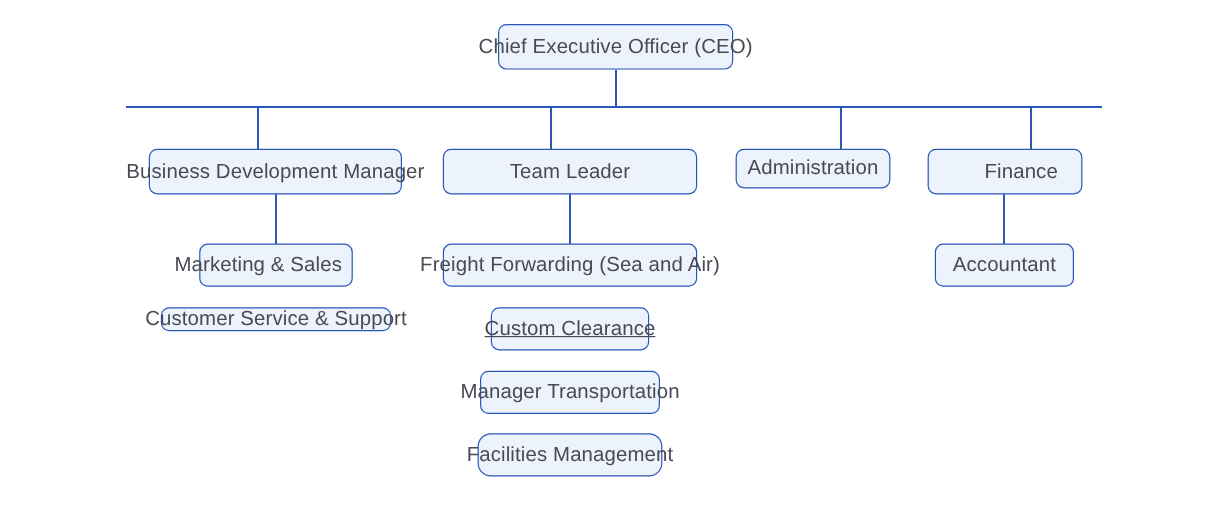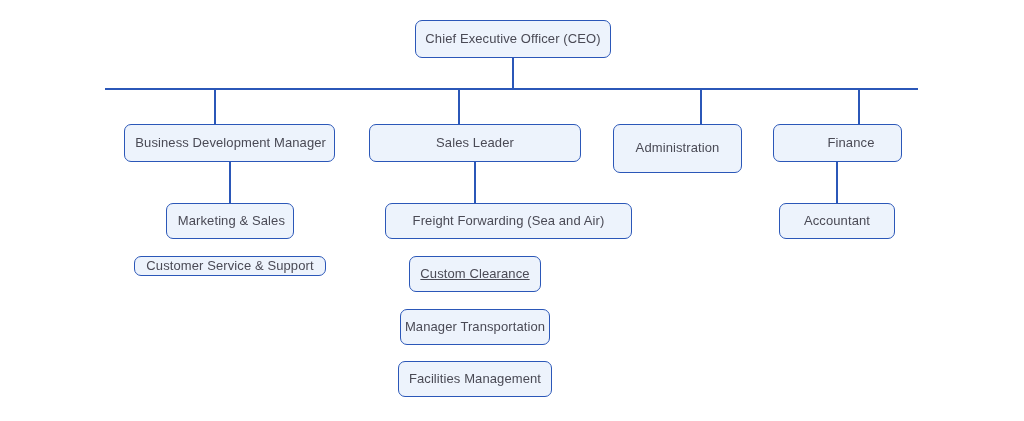--- a/index.html
+++ b/index.html
@@ -30,21 +30,21 @@
     position: absolute;
     box-sizing: border-box;
     background: #edf3fc;
     border: 1.6px solid #2b57b8;
     border-radius: 7px;
     display: flex;
     align-items: center;
     justify-content: center;
     text-align: center;
     color: #4a4a55;
-    font-size: 13px;
+    font-size: 17px;
     font-family: "Liberation Sans", sans-serif;
     line-height: 1.1;
     letter-spacing: 0.1px;
     white-space: nowrap;
   }
   .node-label {
     display: block;
     padding: 0 8px;
   }
 </style>
@@ -62,48 +62,48 @@
       <line x1="859" y1="89" x2="859" y2="124" stroke="#2b57b8" stroke-width="1.7" shape-rendering="crispEdges"></line>
       <line x1="230" y1="162" x2="230" y2="203" stroke="#2b57b8" stroke-width="1.7" shape-rendering="crispEdges"></line>
       <line x1="475" y1="162" x2="475" y2="203" stroke="#2b57b8" stroke-width="1.7" shape-rendering="crispEdges"></line>
       <line x1="837" y1="162" x2="837" y2="203" stroke="#2b57b8" stroke-width="1.7" shape-rendering="crispEdges"></line>
     </svg>
 
   <div id="node-layer">
       <div class="node" style="left: 415px; top: 20px; width: 196px; height: 38px; background: rgb(237, 243, 252); border-color: rgb(43, 87, 184); color: rgb(74, 74, 85);">
         <span class="node-label">Chief Executive Officer (CEO)</span>
       </div>
-      <div class="node" style="left: 124px; top: 124px; width: 211px; height: 38px; background: rgb(237, 243, 252); border-color: rgb(43, 87, 184); color: rgb(74, 74, 85); justify-content: flex-end;">
+      <div class="node" style="left: 124px; top: 124px; width: 211px; height: 38px; background: rgb(237, 243, 252); border-color: rgb(43, 87, 184); color: rgb(74, 74, 85);">
         <span class="node-label">Business Development Manager</span>
       </div>
       <div class="node" style="left: 369px; top: 124px; width: 212px; height: 38px; background: rgb(237, 243, 252); border-color: rgb(43, 87, 184); color: rgb(74, 74, 85);">
-        <span class="node-label">Sales Leader</span>
+        <span class="node-label">Team Leader</span>
       </div>
-      <div class="node" style="left: 613px; top: 124px; width: 129px; height: 49px; background: rgb(237, 243, 252); border-color: rgb(43, 87, 184); color: rgb(74, 74, 85);">
+      <div class="node" style="left: 613px; top: 124px; width: 129px; height: 33px; background: rgb(237, 243, 252); border-color: rgb(43, 87, 184); color: rgb(74, 74, 85);">
         <span class="node-label">Administration</span>
       </div>
       <div class="node" style="left: 773px; top: 124px; width: 129px; height: 38px; background: rgb(237, 243, 252); border-color: rgb(43, 87, 184); color: rgb(74, 74, 85); padding-left: 27px;">
         <span class="node-label">Finance</span>
       </div>
       <div class="node" style="left: 166px; top: 203px; width: 128px; height: 36px; background: rgb(237, 243, 252); border-color: rgb(43, 87, 184); color: rgb(74, 74, 85); justify-content: flex-end;">
         <span class="node-label">Marketing &amp; Sales</span>
       </div>
       <div class="node" style="left: 134px; top: 256px; width: 192px; height: 20px; background: rgb(237, 243, 252); border-color: rgb(43, 87, 184); color: rgb(74, 74, 85);">
         <span class="node-label">Customer Service &amp; Support</span>
       </div>
-      <div class="node" style="left: 369px; top: 203px; width: 247px; height: 36px; background: rgb(237, 243, 252); border-color: rgb(43, 87, 184); color: rgb(74, 74, 85); margin-left: 16px;">
+      <div class="node" style="left: 369px; top: 203px; width: 212px; height: 36px; background: rgb(237, 243, 252); border-color: rgb(43, 87, 184); color: rgb(74, 74, 85);">
         <span class="node-label">Freight Forwarding (Sea and Air)</span>
       </div>
       <div class="node" style="left: 409px; top: 256px; width: 132px; height: 36px; background: rgb(237, 243, 252); border-color: rgb(43, 87, 184); color: rgb(74, 74, 85); text-decoration: underline;">
         <span class="node-label">Custom Clearance</span>
       </div>
       <div class="node" style="left: 400px; top: 309px; width: 150px; height: 36px; background: rgb(237, 243, 252); border-color: rgb(43, 87, 184); color: rgb(74, 74, 85);">
         <span class="node-label">Manager Transportation</span>
       </div>
-      <div class="node" style="left: 398px; top: 361px; width: 154px; height: 36px; background: rgb(237, 243, 252); border-color: rgb(43, 87, 184); color: rgb(74, 74, 85);">
+      <div class="node" style="left: 398px; top: 361px; width: 154px; height: 36px; background: rgb(237, 243, 252); border-color: rgb(43, 87, 184); color: rgb(74, 74, 85); border-radius: 11px;">
         <span class="node-label">Facilities Management</span>
       </div>
       <div class="node" style="left: 779px; top: 203px; width: 116px; height: 36px; background: rgb(237, 243, 252); border-color: rgb(43, 87, 184); color: rgb(74, 74, 85);">
         <span class="node-label">Accountant</span>
       </div>
     </div>
 
 </div>
 
 </body></html>

